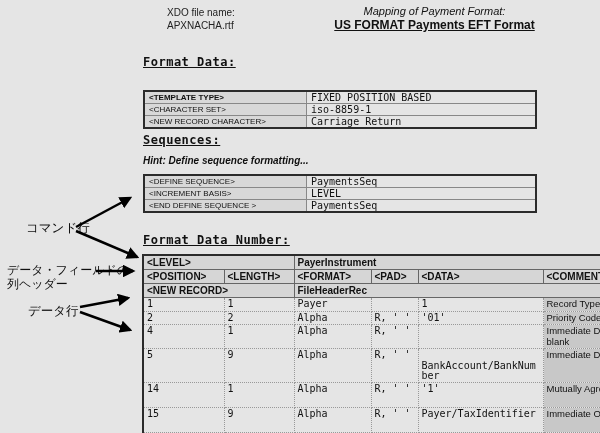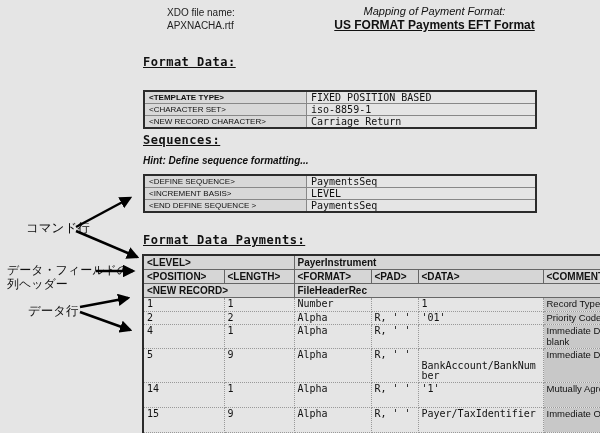--- a/index.html
+++ b/index.html
@@ -87,21 +87,21 @@
       <td class="k">&lt;INCREMENT BASIS&gt;</td>
       <td class="v">LEVEL</td>
     </tr>
     <tr>
       <td class="k">&lt;END DEFINE SEQUENCE &gt;</td>
       <td class="v">PaymentsSeq</td>
     </tr>
   </tbody>
     </table>
 
-  <div class="sec-heading" style="top:233px;">Format Data Payments:</div>
+  <div class="sec-heading" style="top:233px;">Format Data Number:</div>
   <table class="fdr">
     <colgroup>
       <col style="width:81px">
         <col style="width:70px">
         <col style="width:77px">
       <col style="width:47px">
         <col style="width:125px">
         <col style="width:160px">
     </colgroup>
     <tbody>
@@ -118,21 +118,21 @@
       <td>&lt;COMMENTS&gt;</td>
     </tr>
     <tr class="hrow">
       <td colspan="2">&lt;NEW RECORD&gt;</td>
       <td colspan="4" class="hv">FileHeaderRec</td>
     </tr>
 
     <tr class="drow" style="height:10px;">
       <td>1</td>
       <td>1</td>
-      <td>Number</td>
+      <td>Payer</td>
       <td></td>
       <td>1</td>
       <td class="comment">Record Type</td>
     </tr>
     <tr class="drow" style="height:10px;">
       <td>2</td>
       <td>2</td>
       <td>Alpha</td>
       <td>R, ' '</td>
       <td>'01'</td>

